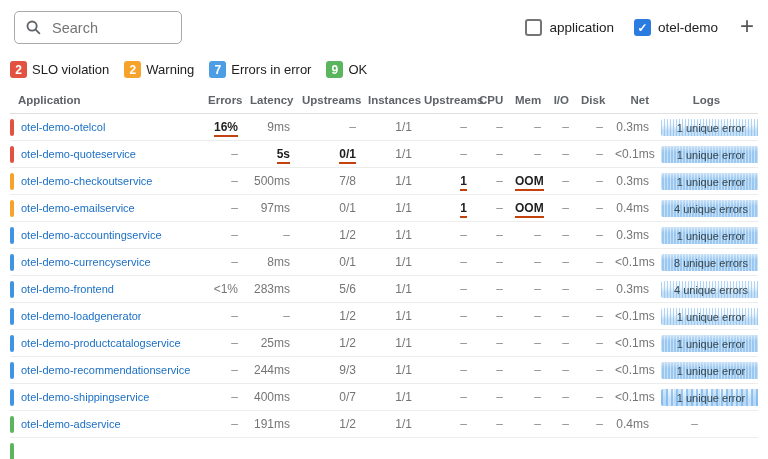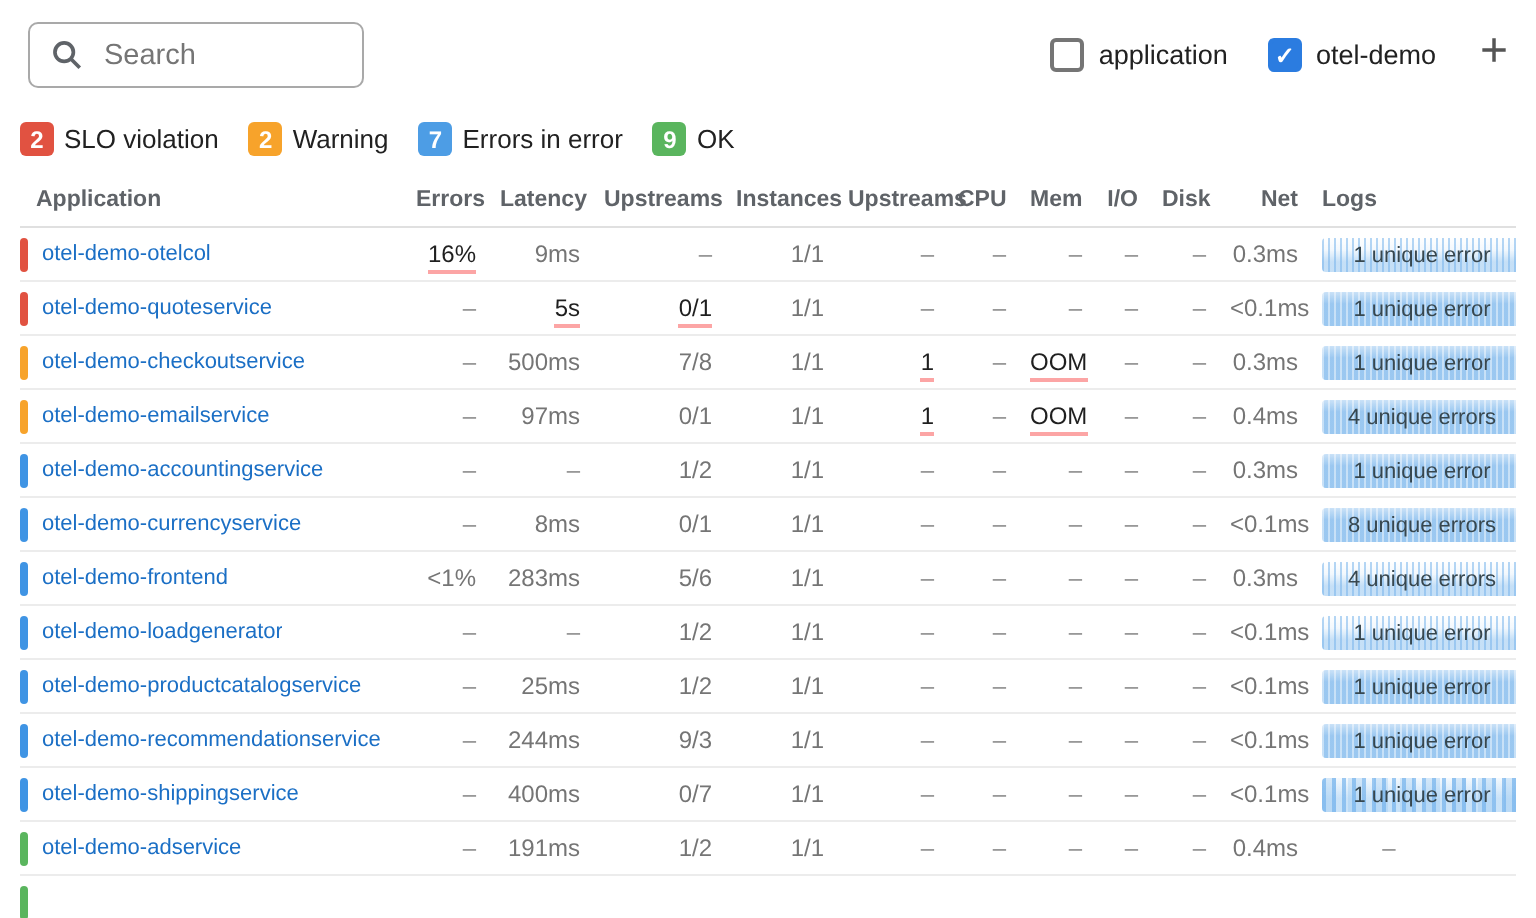--- a/index.html
+++ b/index.html
@@ -47,34 +47,34 @@
   }
   .legend-label { font-size:13px; font-weight:500; color:#212121; }
   
   table { border-collapse:collapse; table-layout:fixed; width:748px; margin:13px 10px 0 10px; }
   th {
     font-size:11.5px; font-weight:700; color:#5f6368;
     padding:3px 6px 7px 6px; text-align:right; white-space:nowrap;
     border-bottom:1px solid #e0e0e0;
   }
   th:first-child { text-align:left; padding-left:8px; }
-  th:last-child { text-align:left; }
+  th:last-child { text-align:center; }
   td {
     font-size:12px; color:#757575; padding:4px 6px; height:27px;
     text-align:right; white-space:nowrap; overflow:hidden;
     border-bottom:1px solid #ececec;
   }
   td:first-child { text-align:left; padding-left:0; }
   td:last-child { text-align:right; padding-right:0; }
   .app-cell { display:flex; align-items:center; gap:7px; }
   .sev-bar { width:4px; height:17px; border-radius:2px; flex:0 0 auto; }
   .app-link { color:#1b6fc5; font-size:11px; text-decoration:none; cursor:pointer;
               overflow:hidden; text-overflow:ellipsis; }
   .dash { color:#8d8d8d; }
-  .alert { color:#1f1f1f; font-weight:400; border-bottom:2px solid #fca5a5; padding-bottom:1px; }
+  .alert { color:#1f1f1f; font-weight:700; border-bottom:2px solid #c2410c; padding-bottom:1px; }
   
   .chip {
     display:inline-block; min-width:100px; padding:3px 6px 2px 6px;
     font-size:11px; color:#37474f; border-radius:2px; text-align:center;
     cursor:pointer;
   }
   .chip.solid {
     background-image:
       repeating-linear-gradient(90deg, rgba(255,255,255,0.45) 0 1px, rgba(255,255,255,0) 1px 3px),
       linear-gradient(to top, rgba(137,190,238,0.85) 0 65%, rgba(137,190,238,0.45) 100%);

